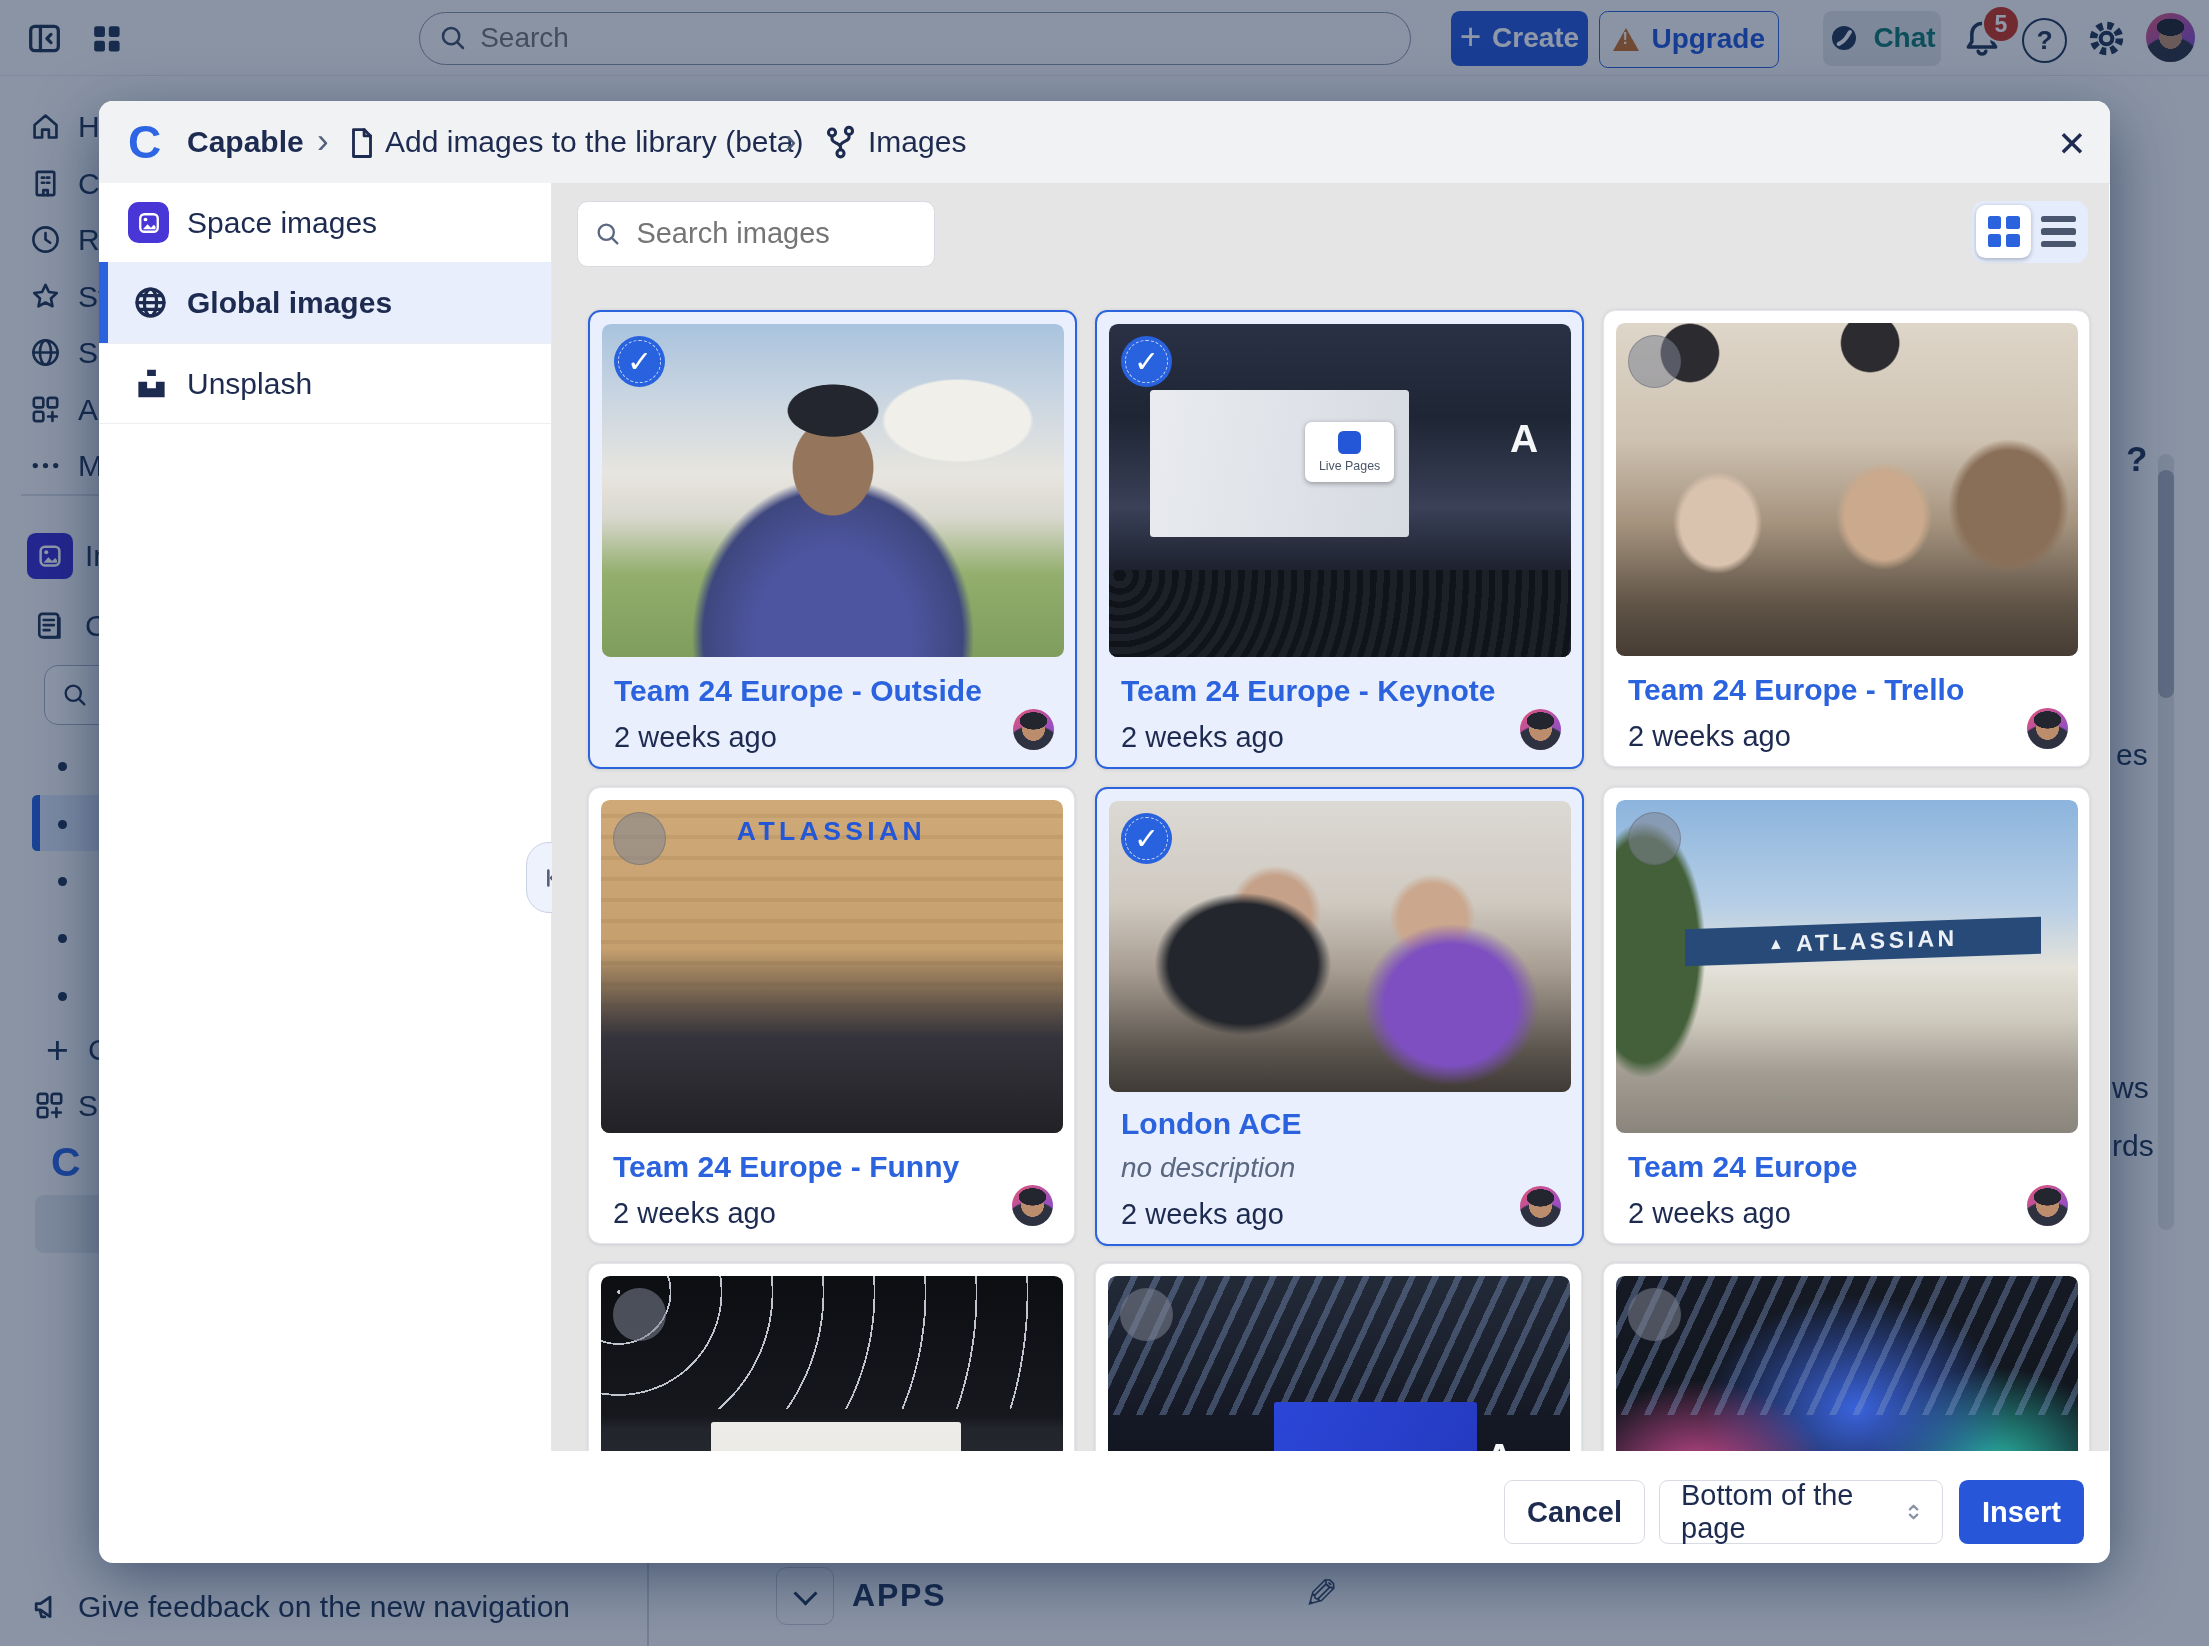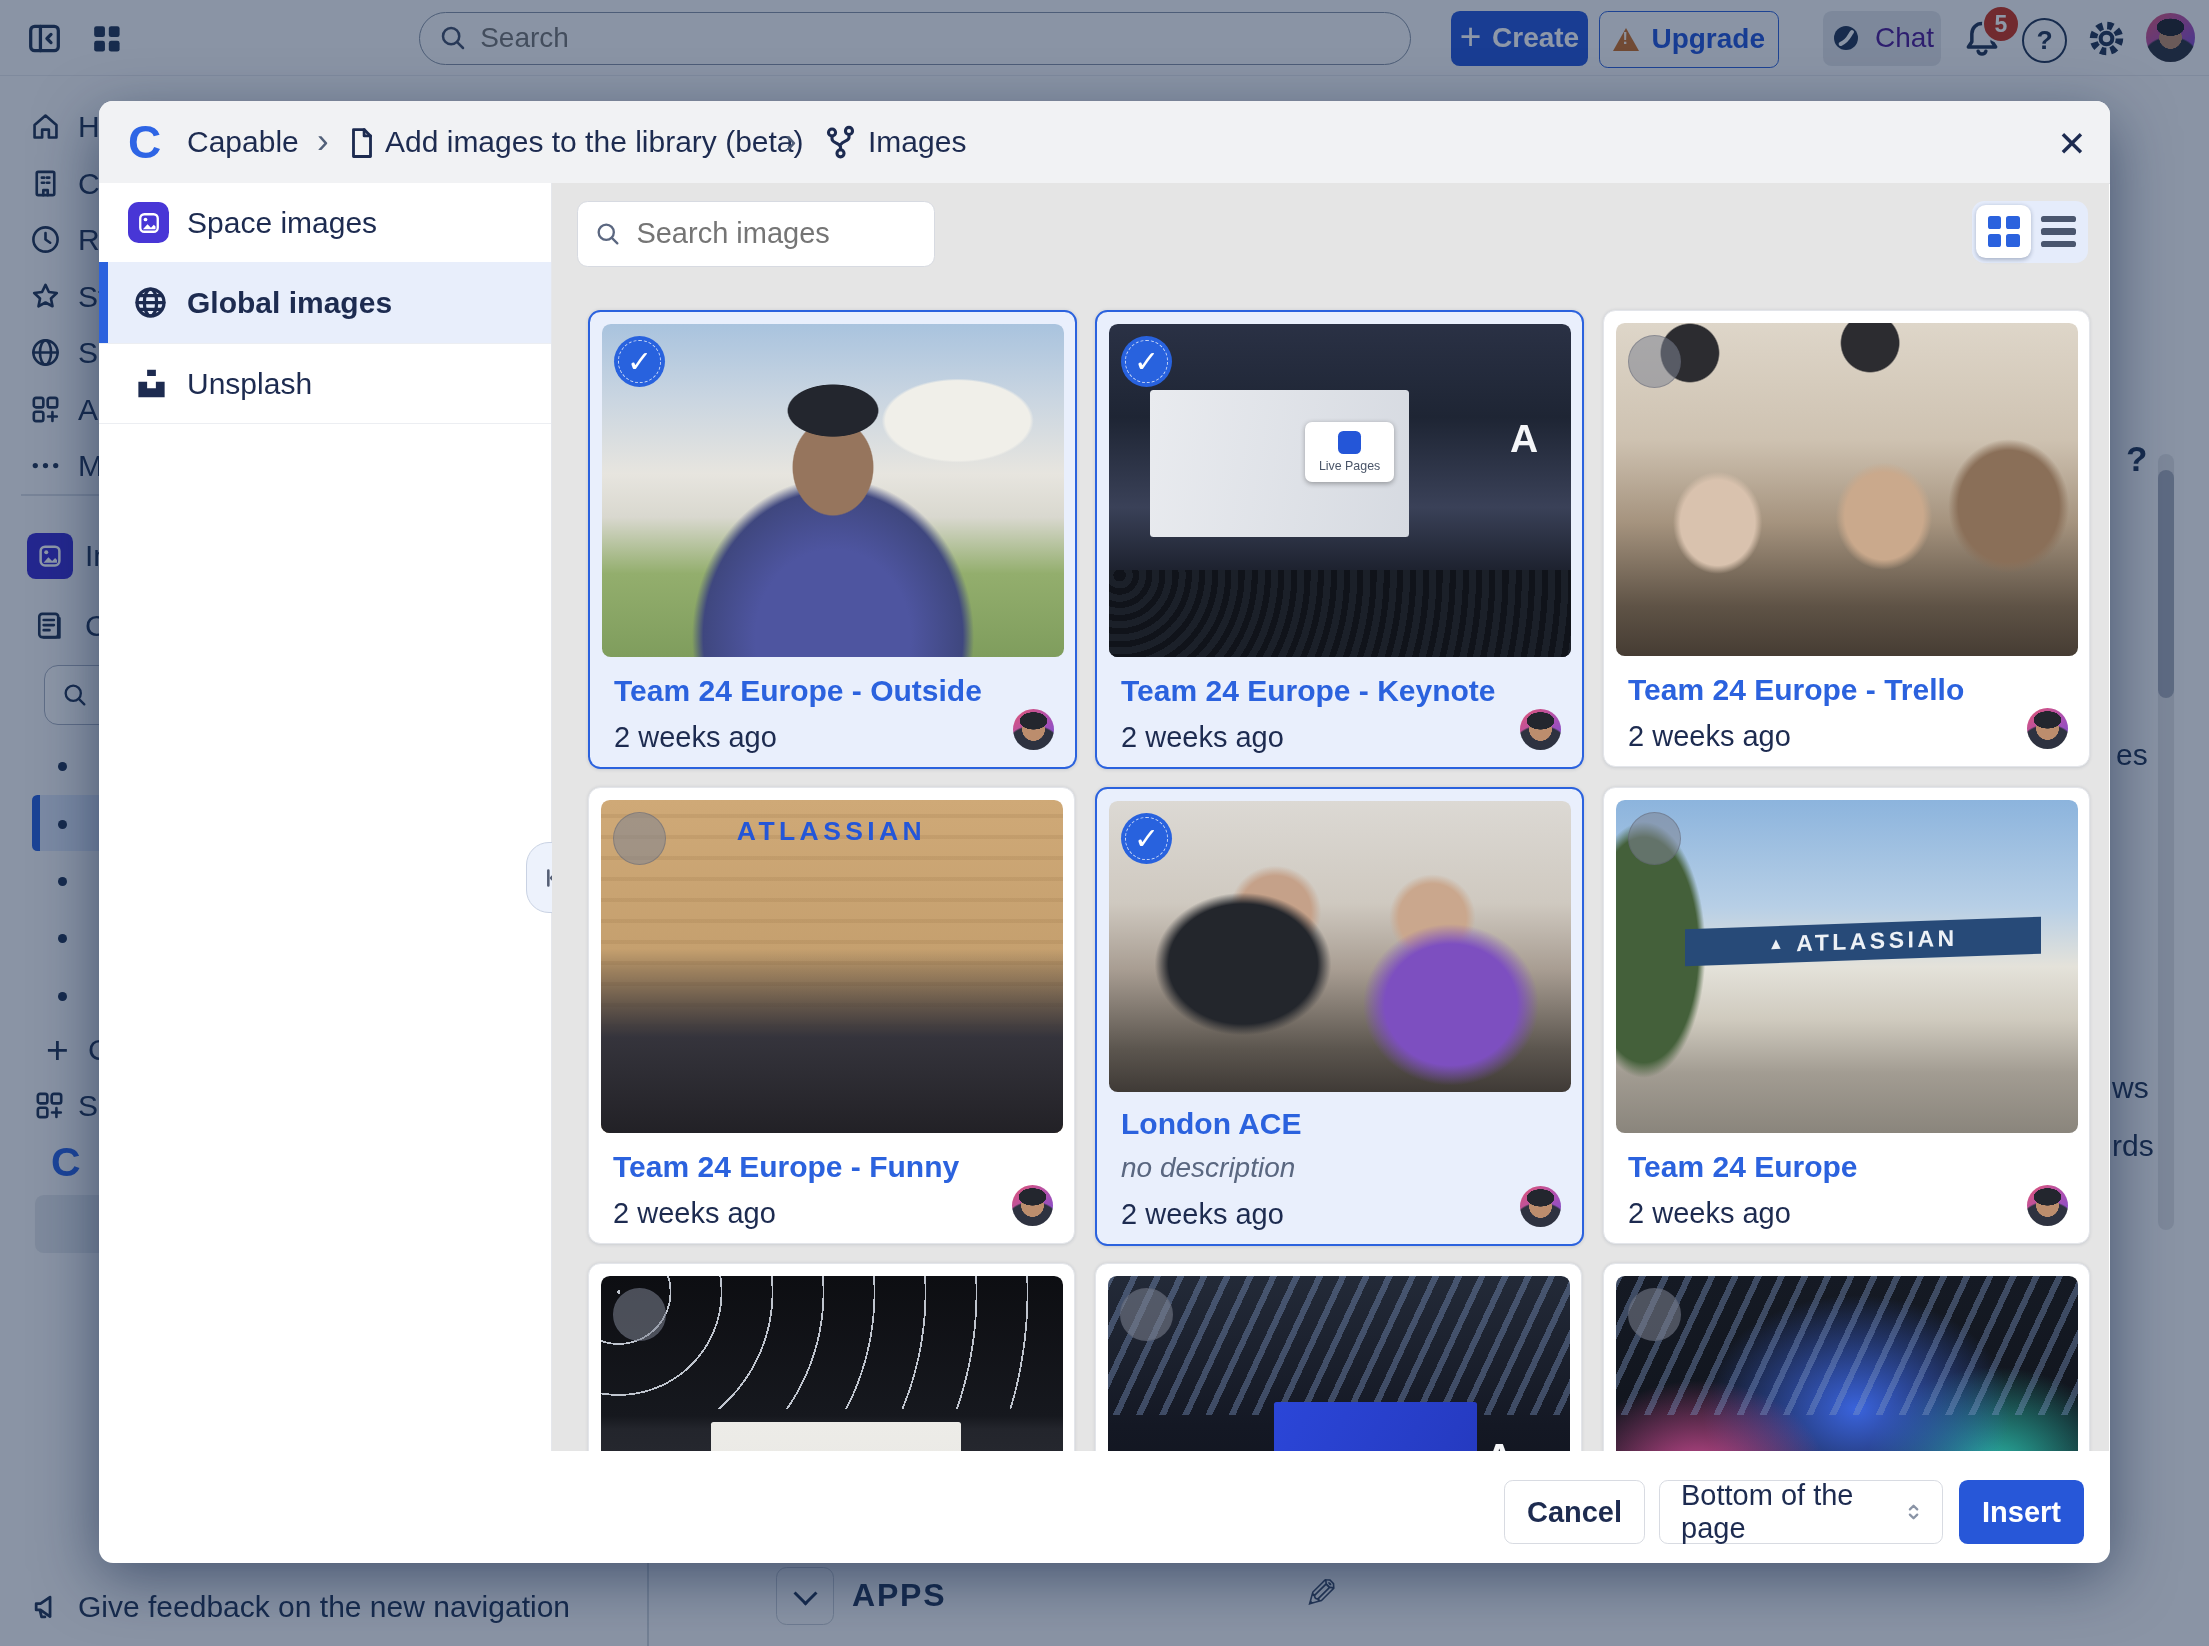--- a/index.html
+++ b/index.html
@@ -14,21 +14,21 @@
   .tbbtn{display:flex;align-items:center;justify-content:center;border-radius:8.8px;cursor:pointer;}
   #tb-search{left:419px;top:11.5px;width:990px;height:51px;border:1.8px solid #8893a6;border-radius:26.5px;
              display:flex;align-items:center;background:#f7f8f9;}
   #tb-search input{border:0;outline:0;background:transparent;font:28px "Liberation Sans",sans-serif;color:#44506b;width:794px;}
   #btn-create{left:1451px;top:10.6px;width:137px;height:55px;background:#2757d8;color:#fff;border-radius:8.8px;gap:10.6px;}
   #btn-create .plus{font-size:37px;font-weight:400;line-height:1;margin-top:-3.5px;}
   #btn-create .lbl{font-size:28px;font-weight:600;}
   #btn-upgrade{left:1599px;top:10.6px;width:178px;height:55px;border:1.8px solid #2f62d9;color:#2456d8;border-radius:8.8px;gap:12.4px;font-size:28px;font-weight:600;background:transparent;}
   .warn-tri{width:0;height:0;border-left:13.2px solid transparent;border-right:13.2px solid transparent;border-bottom:23px solid #c9702a;position:relative;}
   .warn-tri:after{content:"!";position:absolute;left:-3.5px;top:2.6px;color:#fdf2e8;font:700 16px "Liberation Sans",sans-serif;}
-  #btn-chat{left:1823px;top:10.6px;width:118px;height:55px;background:#dfe2e8;border-radius:8.8px;gap:13px;font-size:28px;font-weight:400;color:#4c1d95;}
+  #btn-chat{left:1823px;top:10.6px;width:118px;height:55px;background:#dfe2e8;border-radius:8.8px;gap:13px;font-size:28px;font-weight:700;color:#0f766e;}
   #btn-bell{left:1957px;top:14px;width:49px;height:49px;}
   #bell-badge{left:1982px;top:5.3px;width:34px;height:34px;border-radius:50%;background:#ca3521;color:#fff;
               font:700 23px "Liberation Sans",sans-serif;display:flex;align-items:center;justify-content:center;border:2.6px solid #f7f8f9;}
   #btn-help{left:2022px;top:17.6px;width:41px;height:41px;border:2.6px solid #243757;border-radius:50%;
             display:flex;align-items:center;justify-content:center;font:700 26.5px "Liberation Sans",sans-serif;color:#243757;}
   #btn-gear{left:2084px;top:16px;width:44px;height:44px;}
   .avatar{border-radius:50%;background:
       radial-gradient(14px 8.8px at 50% 29%, #23262e 97%, rgba(0,0,0,0) 100%),
       radial-gradient(11.5px 11.5px at 50% 50%, #bc8d6d 97%, rgba(0,0,0,0) 100%),
       radial-gradient(28px 21px at 50% 90%, #2e3240 92%, rgba(0,0,0,0) 100%),
@@ -381,21 +381,21 @@
   <div class="abs frag" style="left:2116px;top:738px;">es</div>
   <div class="abs frag" style="left:2112px;top:1071px;">ws</div>
   <div class="abs frag" style="left:2112px;top:1129px;">rds</div>
 
   <div id="scrim" class="abs"></div>
 
   <div id="modal" class="abs">
 
     <div id="m-header" class="abs">
       <span id="m-logo" class="abs">C</span>
-      <span class="abs bc-txt" style="left:88px;font-weight:400;">Capable</span>
+      <span class="abs bc-txt" style="left:88px;font-weight:700;">Capable</span>
       <span class="abs bc-sep" style="left:218px;">›</span>
       <svg class="abs" style="left:246px;top:25px;" width="34" height="34" viewBox="0 0 24 24">
         <path class="st" d="M6 2.5h7.5L18 7v14.5H6z" style="stroke:#1d2b50;stroke-width:2"></path>
           <path class="st" d="M13.5 2.5V7H18" style="stroke:#1d2b50;stroke-width:2"></path>
       </svg>
       <span class="abs bc-txt" style="left:286px;font-weight:500;">Add images to the library (beta)</span>
       <span class="abs bc-sep" style="left:686px;">›</span>
       <svg class="abs" style="left:723px;top:23px;" width="37" height="37" viewBox="0 0 24 24">
         <circle class="st" cx="6.5" cy="5.5" r="2.3" style="stroke:#1d2b50;stroke-width:2"></circle>
         <circle class="st" cx="17.5" cy="4.5" r="2.3" style="stroke:#1d2b50;stroke-width:2"></circle>

